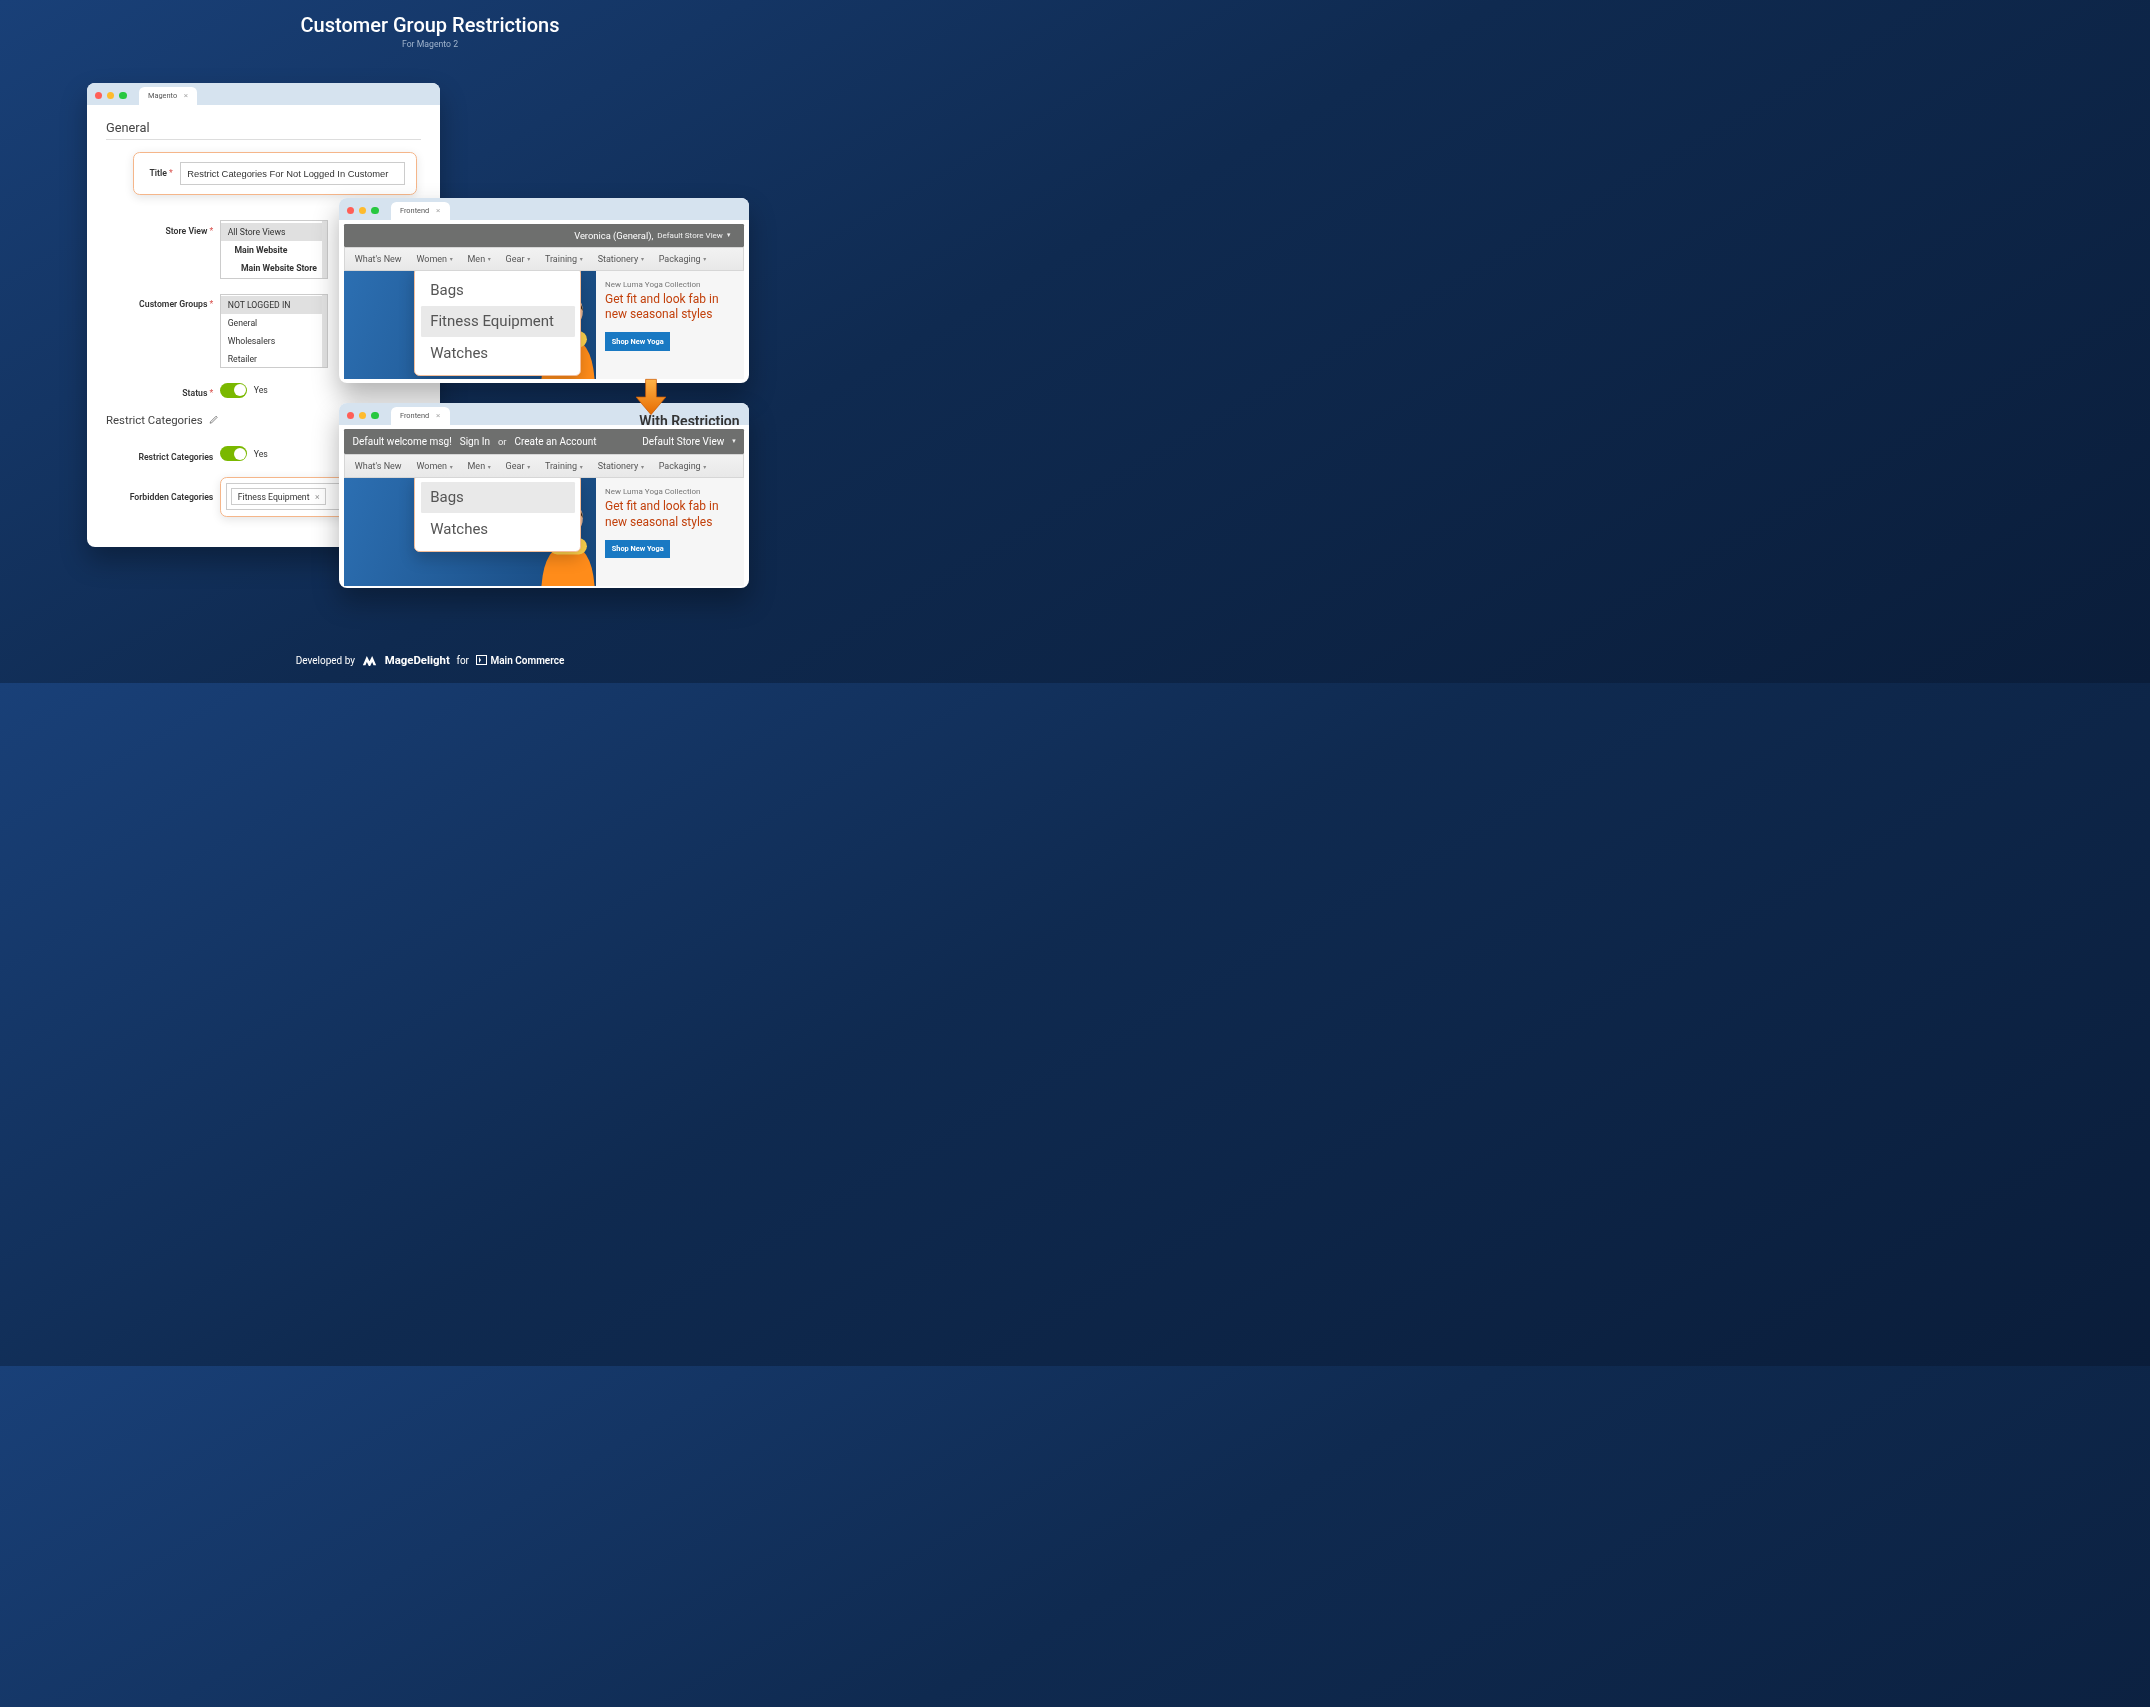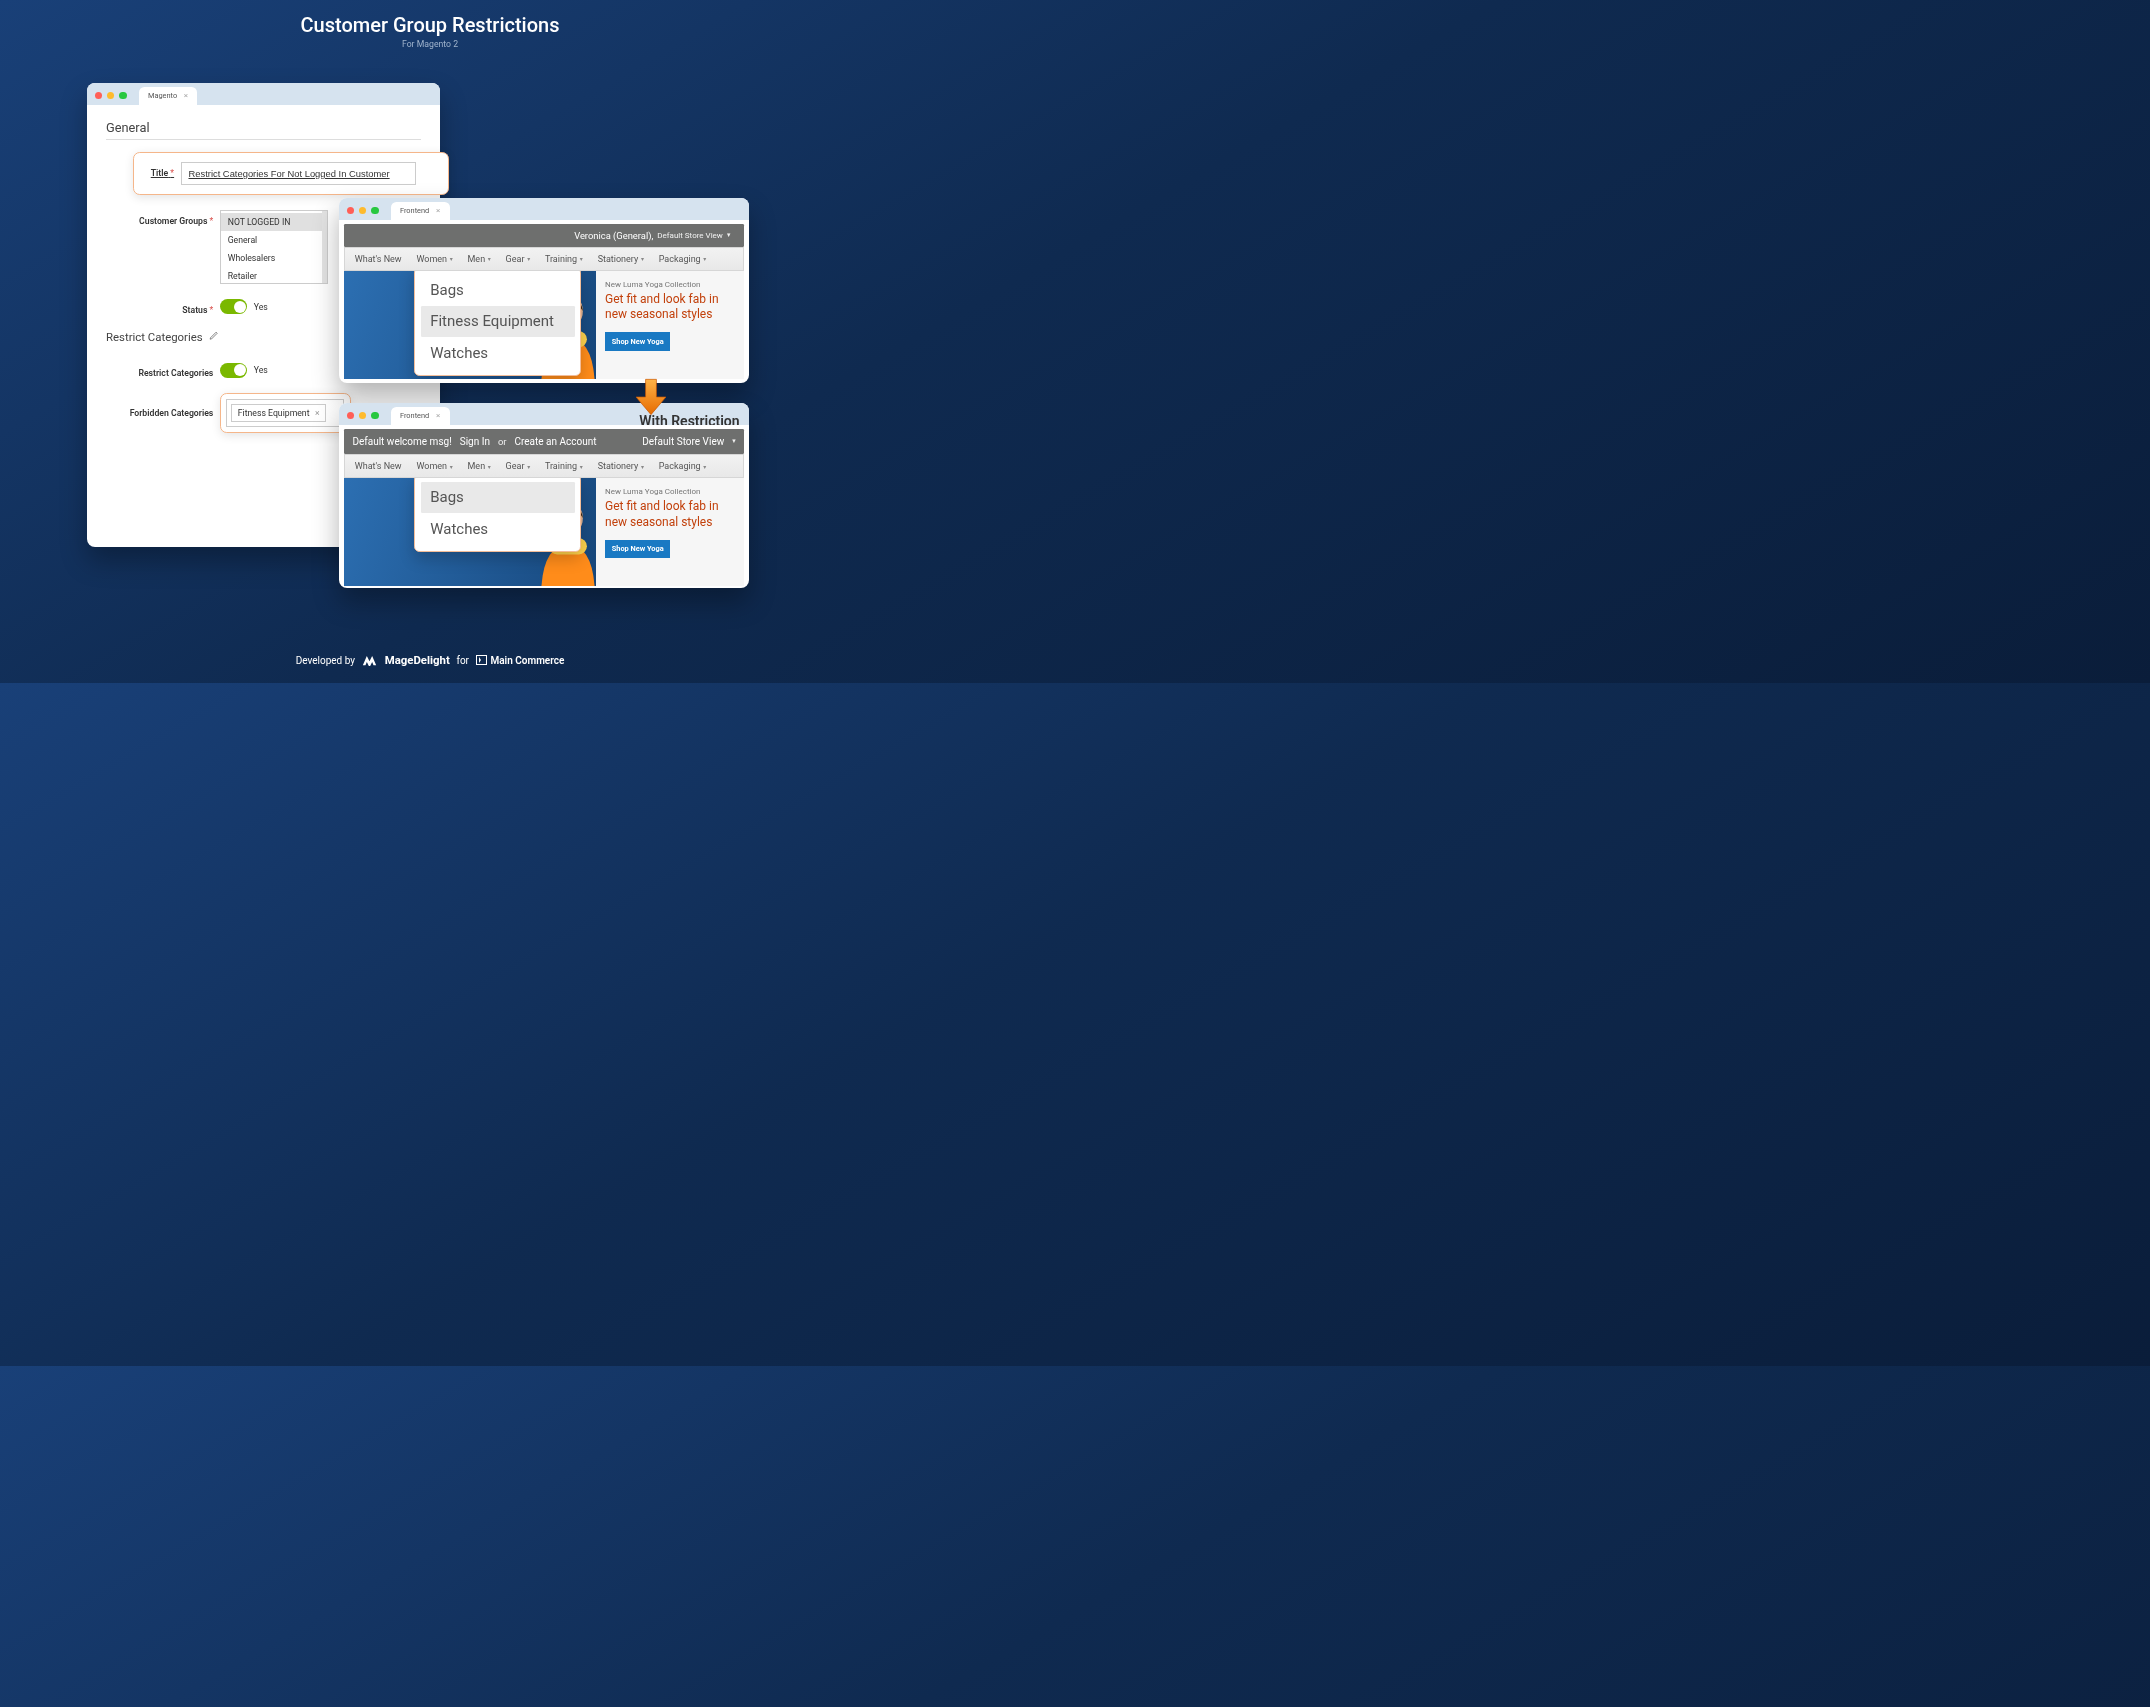--- a/index.html
+++ b/index.html
@@ -228,29 +228,39 @@
     </div>
     <div class="tab">
       <span>Magento</span>
       <span class="closex">×</span>
     </div>
   </div>
   <div class="content">
     <div class="section-title">General</div>
     <div class="hr"></div>
 
-    <div class="hl hl-title" style="margin-left:27px;width:316px;margin-bottom:15px;text-decoration:underline;">
+    <div class="hl hl-title" style="margin-left:27px;width:284px;margin-bottom:25px;">
       <div class="row" style="margin:0;align-items:center;">
         <span class="lbl" style="width:36px;padding-top:0;">
           <span>Title</span>&nbsp;<span class="req">*</span>
         </span>
         <input class="input" style="width: 235px;" value="Restrict Categories For Not Logged In Customer">
       </div>
     </div>
 
+    <div class="row">
+      <span class="lbl">
+        <span>Store View</span>&nbsp;<span class="req">*</span>
+      </span>
+      <div class="listbox">
+        <div class="opt sel">All Store Views</div>
+        <div class="opt bold ind1">Main Website</div>
+        <div class="opt bold ind2">Main Website Store</div>
+      </div>
+    </div>
 
     <div class="row">
       <span class="lbl">
         <span>Customer Groups</span>&nbsp;<span class="req">*</span>
       </span>
       <div class="listbox tall">
         <div class="opt sel">NOT LOGGED IN</div>
         <div class="opt">General</div>
         <div class="opt">Wholesalers</div>
         <div class="opt">Retailer</div>

